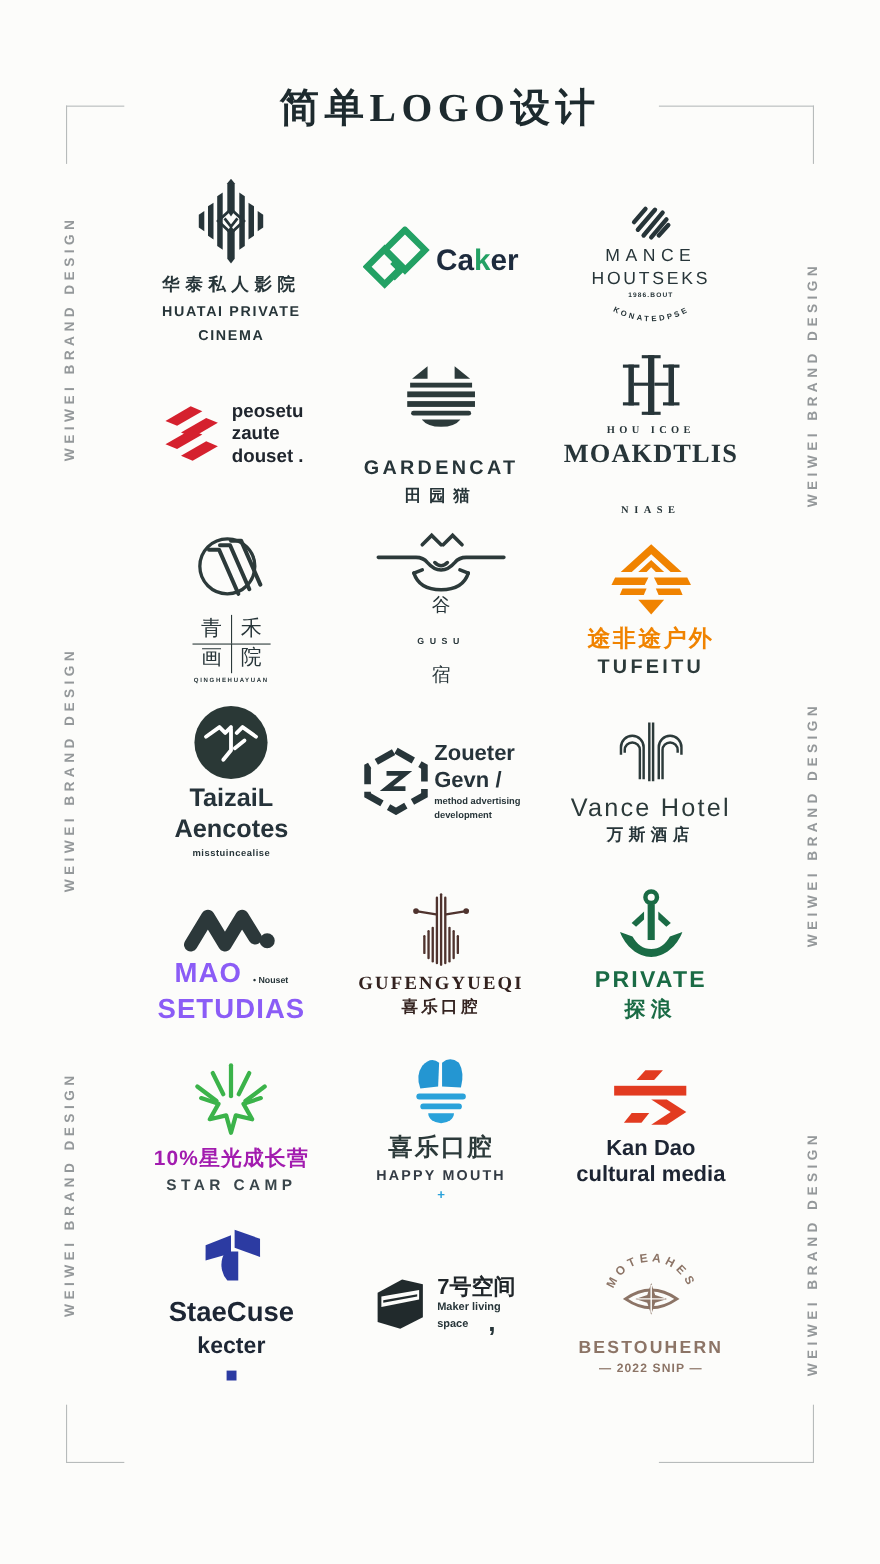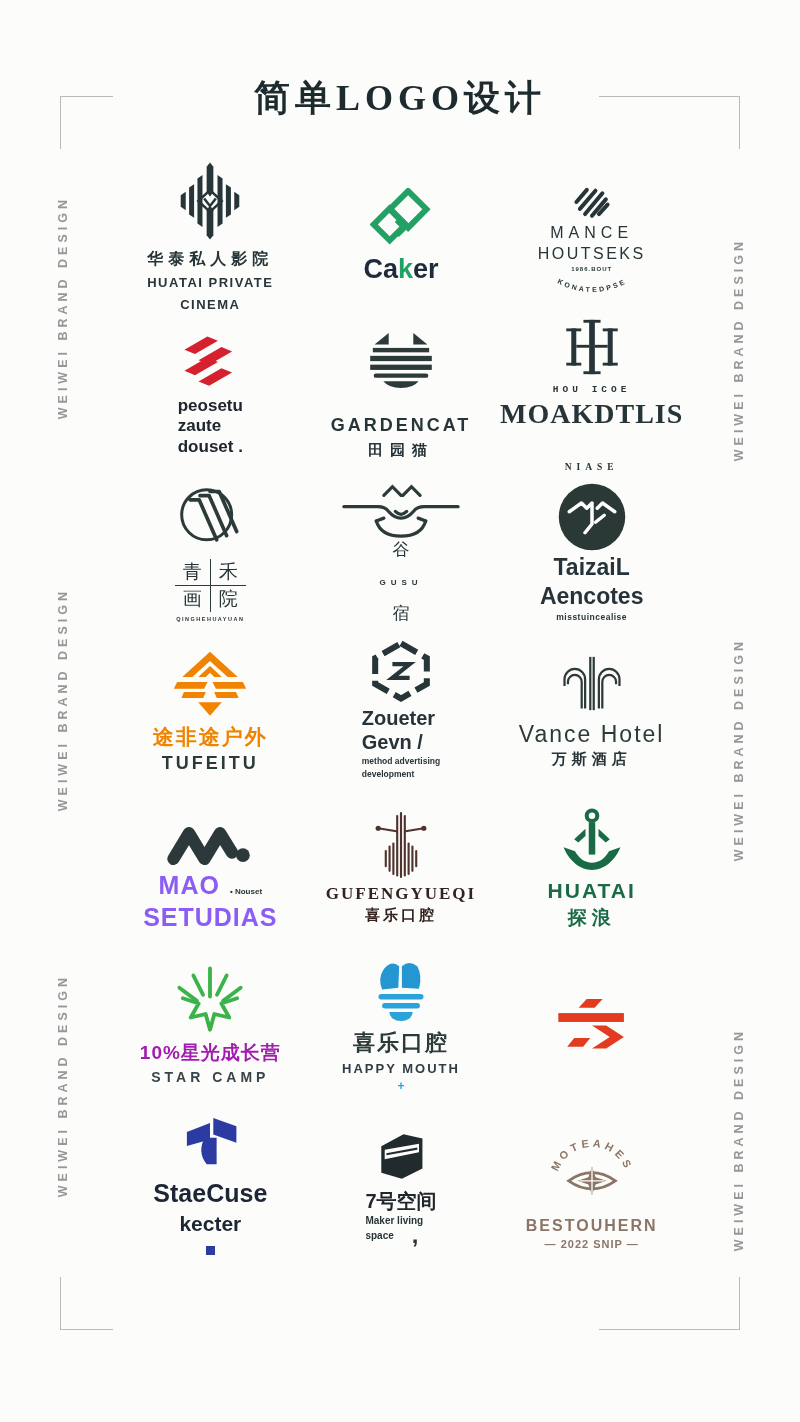--- a/index.html
+++ b/index.html
@@ -19,37 +19,37 @@
   .side-label{position:absolute;writing-mode:vertical-rl;transform:rotate(180deg);
               font-size:12.5px;font-weight:700;letter-spacing:4px;color:#94989a;white-space:nowrap;}
   .sl-l{left:56px;} .sl-r{left:732px;}
   .sl1{top:196px;} .sl2{top:588px;} .sl3{top:974px;}
   .sr1{top:238px;} .sr2{top:638px;} .sr3{top:1028px;}
   
   .grid{position:absolute;left:115px;top:158px;width:572px;height:1104px;
         display:grid;grid-template-columns:repeat(3,1fr);grid-template-rows:repeat(7,1fr);}
   .cell{display:flex;flex-direction:column;align-items:center;justify-content:center;
         text-align:center;gap:5px;}
-  .hrow{flex-direction:column;gap:4px;text-align:right;}
+  .hrow{flex-direction:row;gap:4px;text-align:right;}
   .tcol{display:flex;flex-direction:column;align-items:flex-start;}
   svg{display:block;}
   
   .huatai-cn{font-size:16px;font-weight:600;letter-spacing:5px;margin-top:2px;}
   .huatai-en{font-size:13px;font-weight:700;letter-spacing:1.5px;line-height:1.3;}
   .caker-text{font-size:27px;font-weight:700;color:#1d2b3d;}
   .caker-k{color:#23a164;}
   .mance-1{font-size:16px;letter-spacing:5px;font-weight:500;}
   .mance-2{font-size:16px;letter-spacing:2.5px;font-weight:500;}
   .mance-3{font-size:6px;letter-spacing:1px;font-weight:700;}
   .peo-t{font-size:17px;font-weight:800;color:#20262e;line-height:1.2;}
   .gc-1{font-size:18px;letter-spacing:3px;font-weight:600;margin-top:16px;}
   .gc-2{font-size:15px;letter-spacing:7px;font-weight:600;}
   .serif{font-family:"Liberation Serif",serif;}
-  .mk-1{font-size:9.5px;letter-spacing:4px;font-weight:700;margin-top:4px;font-family:Liberation Mono, monospace;}
-  .mk-2{font-size:28px;letter-spacing:1px;font-weight:700;}
+  .mk-1{font-size:9.5px;letter-spacing:4px;font-weight:700;margin-top:4px;}
+  .mk-2{font-size:24px;letter-spacing:1px;font-weight:700;}
   .mk-3{font-size:9.5px;letter-spacing:5px;font-weight:700;margin-top:29px;}
   .qh{display:grid;grid-template-columns:auto auto;font-family:"Liberation Serif",serif;
       font-size:19px;line-height:1.25;margin-top:2px;}
   .qh span{padding:1px 8px;}
   .qh .col2{border-left:1.8px solid #2c3a3a;}
   .qh .row2{border-top:1.8px solid #2c3a3a;}
   .qh-sub{font-size:5.5px;letter-spacing:1.5px;font-weight:700;margin-top:2px;}
   .gusu-c{font-size:17px;line-height:1.1;}
   .gusu-en{font-size:8px;letter-spacing:5px;font-weight:700;margin:17px 0;}
   .tf-1{font-size:21px;font-weight:800;letter-spacing:2px;color:#f08300;margin-top:2px;}
@@ -239,48 +239,48 @@
           <path d="M40,42 l8,-3"></path>
           <path d="M92,42 l-8,-3"></path>
         </g>
       </svg>
       <div class="gusu-c">谷</div>
       <div class="gusu-en">GUSU</div>
       <div class="gusu-c">宿</div>
     </div>
 
     <div class="cell" style="gap:2px;">
-      <svg viewBox="0 0 80 80" width="70" height="70">
-        <circle cx="40" cy="40" r="38" fill="#2a3836"></circle>
-        <g fill="none" stroke="#ffffff" stroke-width="4" stroke-linecap="round" stroke-linejoin="round">
-          <path d="M14,34 L28,24 L34,30 L40,24"></path>
-          <path d="M66,34 L52,24 L46,30"></path>
-          <path d="M40,26 V48 L32,58"></path>
-          <path d="M44,46 L54,38"></path>
-        </g>
-      </svg>
-      <div class="tz-1">TaizaiL</div>
-      <div class="tz-1">Aencotes</div>
-      <div class="tz-sub">misstuincealise</div>
-    </div>
-
-    <div class="cell" style="gap:2px;">
       <svg viewBox="0 0 90 88" width="76" height="74">
         <g fill="#f08300">
           <polygon points="12,38 45,8 78,38 66,38 45,19 24,38"></polygon>
           <polygon points="31,38 45,25 59,38 50,38 45,33 40,38"></polygon>
           <polygon points="6,44 42,44 38,52 2,52"></polygon>
           <polygon points="48,44 84,44 88,52 52,52"></polygon>
           <polygon points="14,56 40,56 37,63 11,63"></polygon>
           <polygon points="50,56 76,56 79,63 53,63"></polygon>
           <polygon points="31,68 59,68 45,84"></polygon>
         </g>
       </svg>
       <div class="tf-1">途非途户外</div>
       <div class="tf-2">TUFEITU</div>
+    </div>
+
+    <div class="cell" style="gap:2px;">
+      <svg viewBox="0 0 80 80" width="70" height="70">
+        <circle cx="40" cy="40" r="38" fill="#2a3836"></circle>
+        <g fill="none" stroke="#ffffff" stroke-width="4" stroke-linecap="round" stroke-linejoin="round">
+          <path d="M14,34 L28,24 L34,30 L40,24"></path>
+          <path d="M66,34 L52,24 L46,30"></path>
+          <path d="M40,26 V48 L32,58"></path>
+          <path d="M44,46 L54,38"></path>
+        </g>
+      </svg>
+      <div class="tz-1">TaizaiL</div>
+      <div class="tz-1">Aencotes</div>
+      <div class="tz-sub">misstuincealise</div>
     </div>
 
     <div class="cell hrow">
       <svg viewBox="0 0 72 72" width="62" height="62">
         <path d="M36,4 L66,21 V51 L36,68 L6,51 V21 Z" fill="none" stroke="#273539" stroke-width="7" stroke-dasharray="21 8"></path>
         <path d="M26,28 H46 L26,44 H46" fill="none" stroke="#273539" stroke-width="5"></path>
       </svg>
       <div class="tcol">
         <div class="zg-main">Zoueter</div>
         <div class="zg-main">Gevn /</div>
@@ -341,21 +341,21 @@
     <div class="cell" style="gap:2px;">
       <svg viewBox="0 0 84 86" width="68" height="70">
         <circle cx="42" cy="13" r="6.5" fill="none" stroke="#1a6b45" stroke-width="5"></circle>
         <g fill="#1a6b45">
           <rect x="38" y="21" width="8" height="40"></rect>
           <polygon points="20,42 34,29 34,38 25,46"></polygon>
           <polygon points="64,42 50,29 50,38 59,46"></polygon>
           <path d="M42,80 C27,80 13,68 7,52 L21,57 C26,66 33,71 42,71 C51,71 58,66 63,57 L77,52 C71,68 57,80 42,80 Z"></path>
         </g>
       </svg>
-      <div class="tl-1">HUATAI</div>
+      <div class="tl-1">PRIVATE</div>
       <div class="tl-2">探浪</div>
     </div>
 
     <div class="cell" style="gap:3px;">
       <svg viewBox="0 0 86 80" width="76" height="70">
         <g fill="none" stroke="#3bb34a" stroke-width="4.4" stroke-linecap="round" stroke-linejoin="round">
           <path d="M43,4 V36"></path>
           <path d="M24,12 L35,34"></path>
           <path d="M62,12 L51,34"></path>
           <path d="M8,26 L28,41"></path>
@@ -383,20 +383,24 @@
     <div class="cell" style="gap:4px;">
       <svg viewBox="0 0 88 64" width="78" height="57">
         <g fill="#e23b20">
           <polygon points="38,2 56,2 47,12 29,12"></polygon>
           <rect x="6" y="18" width="74" height="10"></rect>
           <polygon points="44,32 60,32 80,45 64,45"></polygon>
           <polygon points="64,45 80,45 60,58 44,58"></polygon>
           <polygon points="24,46 42,46 34,56 16,56"></polygon>
         </g>
       </svg>
+      <div>
+        <div class="kd-t">Kan Dao</div>
+        <div class="kd-t">cultural media</div>
+      </div>
     </div>
 
     <div class="cell" style="gap:4px;">
       <svg viewBox="0 0 80 76" width="66" height="63">
         <g fill="#2c3ba2">
           <polygon points="12,24 40,13 40,33 12,41"></polygon>
           <polygon points="44,7 72,17 72,37 44,27"></polygon>
           <path d="M34,31 h14 v32 h-12 a26,26 0 0 1 -2,-32 z"></path>
         </g>
       </svg>

